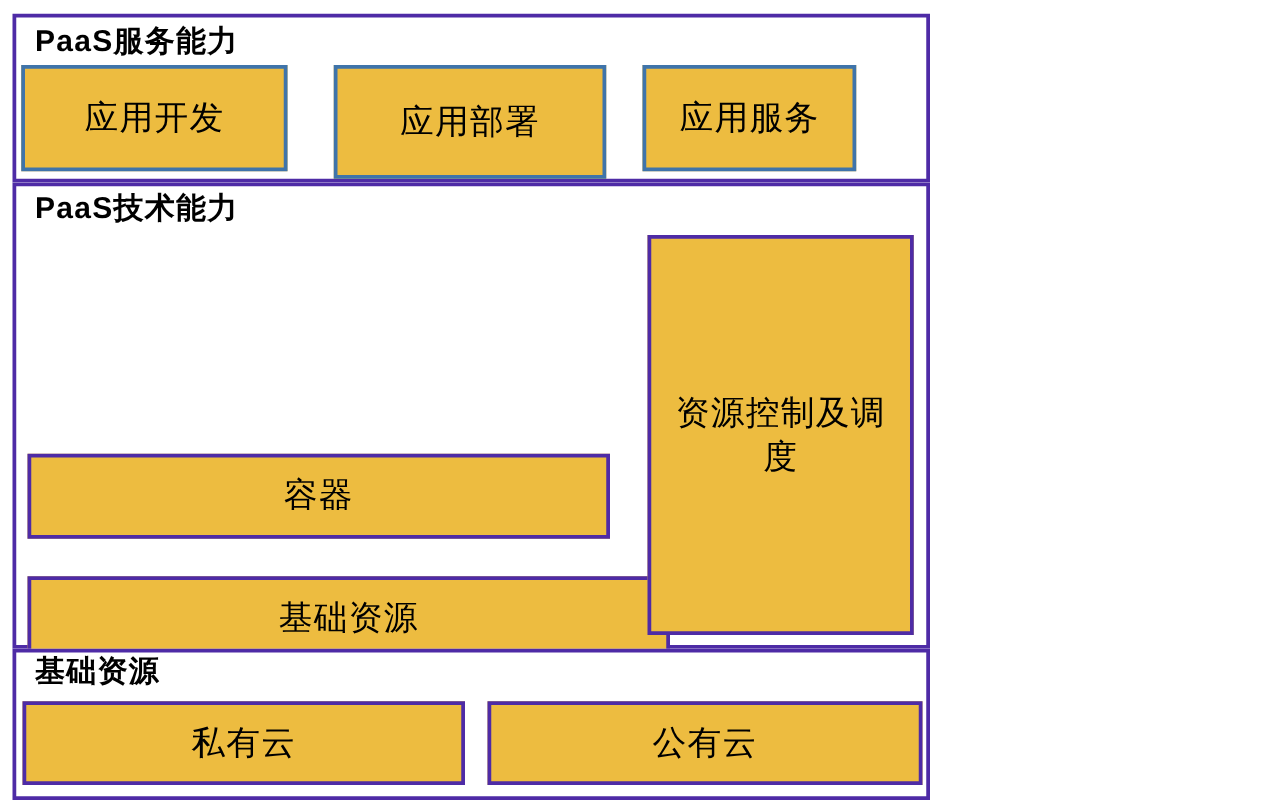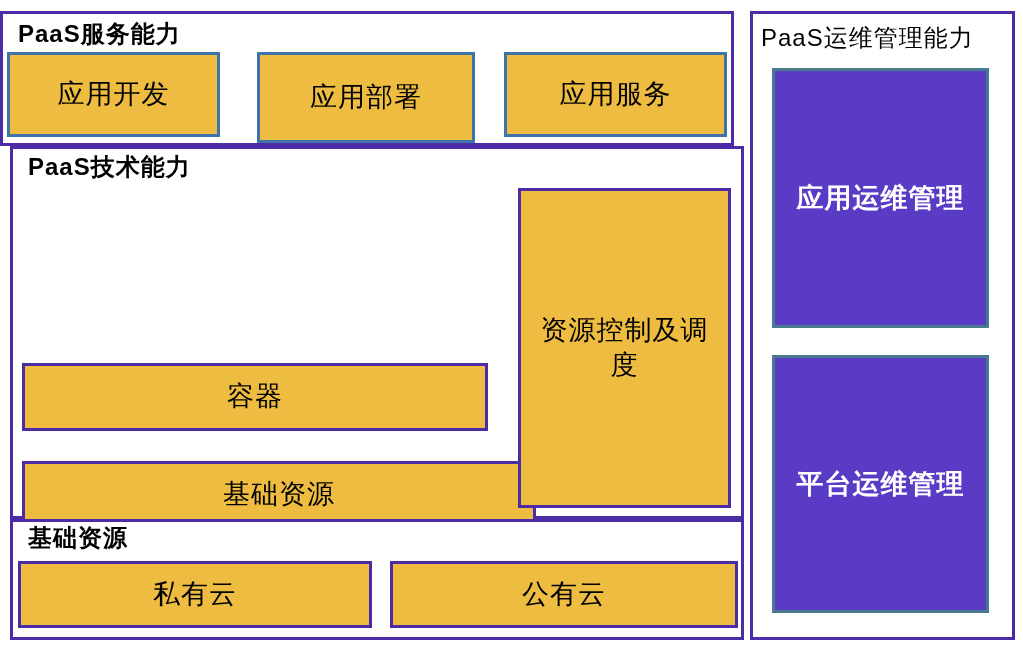--- a/index.html
+++ b/index.html
@@ -56,39 +56,34 @@
     text-align: center;
     font-size: 27px;
     letter-spacing: 1px;
   }
 </style>
 </head>
 <body>
 
 <div class="canvas">
 
-  <div class="section" style="left:0; top:11px; width:734px; height:135px;">
+  <div class="section" style="left:10px; top:11px; width:734px; height:135px;">
     <div class="sec-title" style="left:15px; top:6px;">PaaS服务能力</div>
     <div class="obox steel" style="left:4px; top:38px; width:213px; height:85px;">应用开发</div>
     <div class="obox steel" style="left:254px; top:38px; width:218px; height:91px;">应用部署</div>
-    <div class="obox steel" style="left:501px; top:38px; width:223px; height:85px;">应用服务</div>
+    <div class="obox steel" style="left:501px; top:38px; width:171px; height:85px;">应用服务</div>
   </div>
 
   <div class="section" style="left:10px; top:146px; width:734px; height:373px;">
     <div class="sec-title" style="left:15px; top:4px;">PaaS技术能力</div>
     <div class="obox violetb" style="left:9px; top:214px; width:466px; height:68px;">容器</div>
     <div class="obox violetb" style="left:9px; top:292px; width:514px; height:67px;margin-top:20px;">基础资源</div>
     <div class="obox violetb" style="left:505px; top:39px; width:213px; height:320px; padding:0 12px;">资源控制及调度</div>
   </div>
 
   <div class="section" style="left:10px; top:519px; width:734px; height:121px;">
     <div class="sec-title" style="left:15px; top:2px;">基础资源</div>
     <div class="obox violetb" style="left:5px; top:39px; width:354px; height:67px;">私有云</div>
     <div class="obox violetb" style="left:377px; top:39px; width:348px; height:67px;">公有云</div>
   </div>
 
-  <div class="section" style="left:750px; top:11px; width:265px; height:629px;">
-    <div class="sec-title regular" style="left:8px; top:10px;">PaaS运维管理能力</div>
-    <div class="vbox" style="left:19px; top:54px; width:217px; height:260px;">应用运维管理</div>
-    <div class="vbox" style="left:19px; top:341px; width:217px; height:258px;">平台运维管理</div>
-  </div>
 
 </div>
 
 </body></html>

